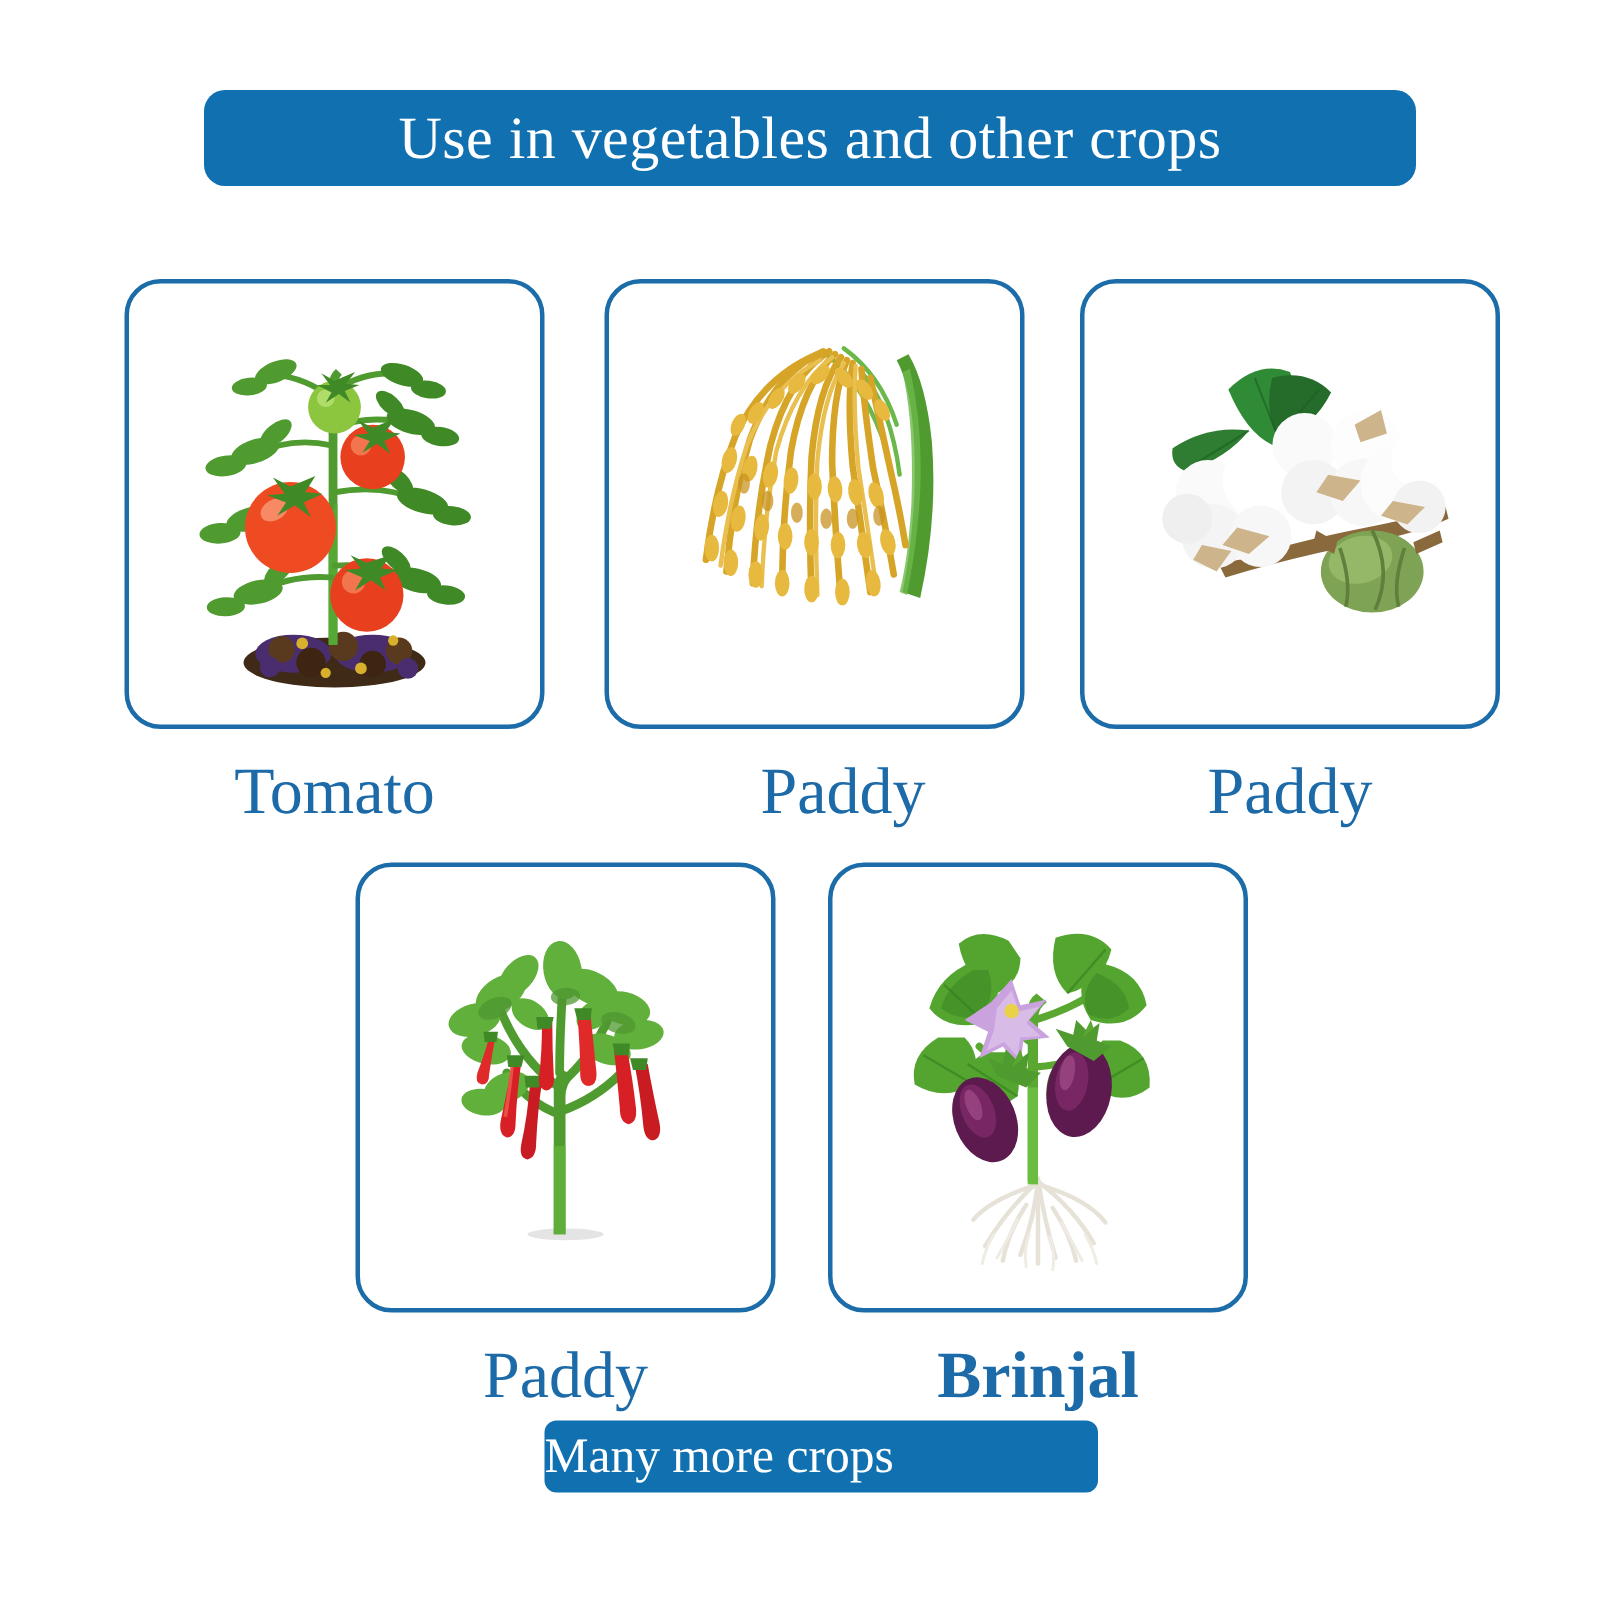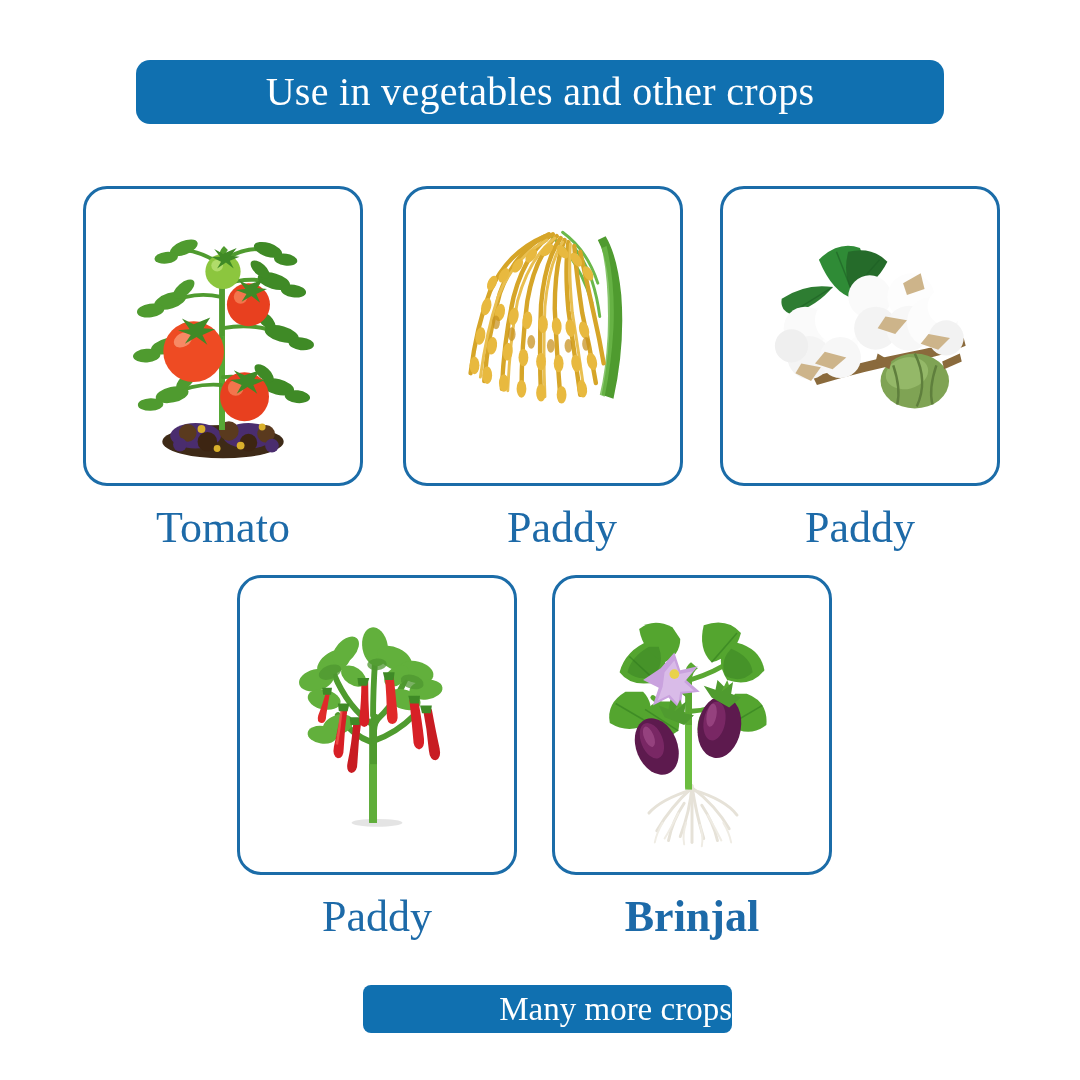--- a/index.html
+++ b/index.html
@@ -39,28 +39,28 @@
     line-height: 1;
     letter-spacing: 0.3px;
     font-weight: 400;
     white-space: nowrap;
   }
 
   
   .footer-badge {
     position: absolute;
     left: 363px;
-    top: 985px;
+    top: 947px;
     width: 369px;
     height: 48px;
     background: #1070b0;
     border-radius: 8px;
     display: flex;
     align-items: center;
-    justify-content: flex-end;
+    justify-content: flex-start;
   }
   .footer-badge .footer-title {
     color: #ffffff;
     font-size: 33px;
     line-height: 1;
     font-weight: 400;
     white-space: nowrap;
   }
 
   

